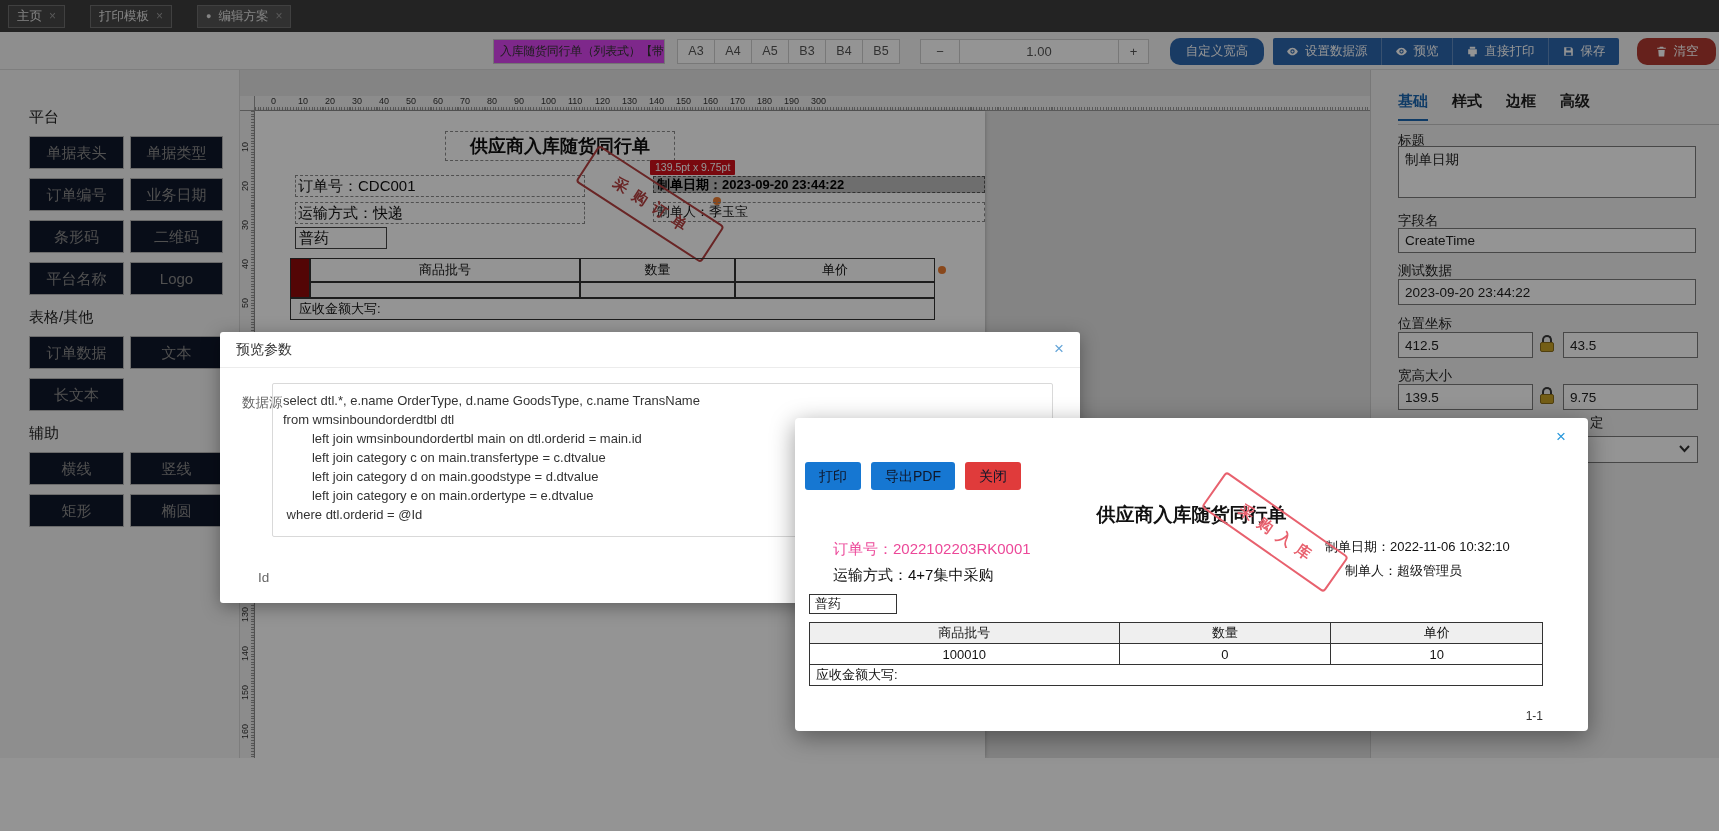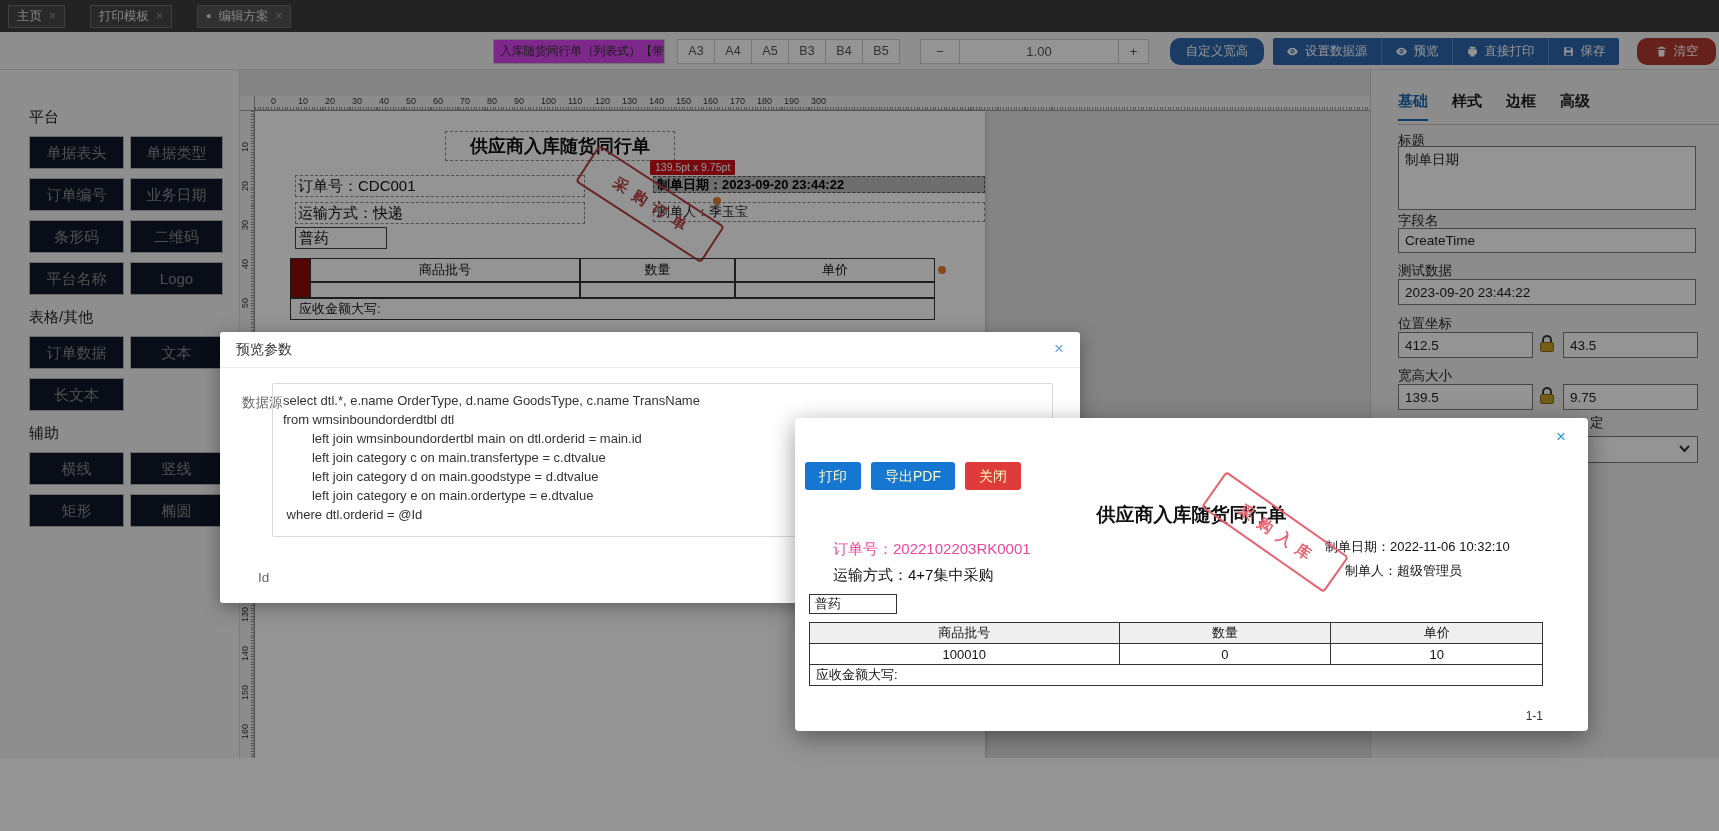--- a/index.html
+++ b/index.html
@@ -91,21 +91,21 @@
 
   
   .panel{position:absolute;left:1370px;top:70px;width:349px;height:688px;background:#f2f2f2;
          border-left:1px solid #cfcfcf;z-index:1;}
   .p-tabs{position:absolute;left:27px;top:22px;display:flex;gap:24px;font-size:15px;font-weight:bold;color:#1d1d1d;}
   .p-tab.active{color:#1a66b0;padding-bottom:8px;border-bottom:2px solid #1a66b0;}
   .p-divider{position:absolute;left:27px;top:54px;width:322px;height:1px;background:#c4c4c4;}
   .p-label{position:absolute;font-size:13.5px;color:#1d1d1d;}
   .p-input{position:absolute;height:26px;border:1px solid #7a7a7a;background:#fff;font-size:13.5px;
            color:#222;padding:0 6px;font-family:inherit;}
-  .p-textarea{position:absolute;left:27px;top:76px;width:298px;height:64px;border:1px solid #7a7a7a;
+  .p-textarea{position:absolute;left:27px;top:76px;width:298px;height:52px;border:1px solid #7a7a7a;
               background:#fff;font-size:13.5px;color:#222;padding:4px 6px;resize:none;font-family:inherit;}
   .lock{position:absolute;width:14px;height:18px;}
   .lock .shackle{width:10px;height:8px;border:2px solid #3a3a3a;border-bottom:none;
                  border-radius:5px 5px 0 0;margin-left:2px;}
   .lock .body{width:14px;height:10px;background:#c9a227;border:1px solid #8a6d1a;border-radius:2px;margin-top:-1px;}
   .p-select{position:absolute;left:27px;top:366px;width:300px;height:27px;border:1px solid #7a7a7a;
             background:#fff;}
   .p-select svg{position:absolute;right:7px;top:8px;}
   .p-partial{position:absolute;left:219px;top:344px;font-size:13.5px;color:#1d1d1d;}
 
@@ -119,21 +119,21 @@
   .m1-label{position:absolute;font-size:13.5px;color:#666;}
   .sqlbox{position:absolute;left:52px;top:51px;width:781px;height:154px;border:1px solid #d9d9d9;
           border-radius:2px;padding:7px 10px;overflow:hidden;}
   .sql-line{font-size:13px;line-height:19px;color:#333;white-space:pre;}
   .id-input{position:absolute;left:52px;top:226px;width:781px;height:32px;border:1px solid #d9d9d9;
             border-radius:2px;font-size:13.5px;color:#333;padding:0 10px;font-family:inherit;}
   .modal2{position:absolute;left:795px;top:418px;width:793px;height:313px;background:#fff;border-radius:4px;
           box-shadow:0 6px 24px rgba(0,0,0,0.4);z-index:40;}
   .m2-close{position:absolute;right:22px;top:10px;color:#2898dc;font-size:17px;line-height:17px;}
   .m2-buttons{position:absolute;left:10px;top:44px;display:flex;gap:10px;}
-  .m2-btn{height:28px;line-height:28px;padding:0 14px;border-radius:3px;color:#fef9c3;font-size:14px;}
+  .m2-btn{height:28px;line-height:28px;padding:0 14px;border-radius:3px;color:#0f172a;font-size:14px;}
   .m2-btn.blue{background:#1677d2;}
   .m2-btn.red{background:#e03b3b;}
   .m2-title{position:absolute;left:0;top:84px;width:100%;text-align:center;font-size:19px;font-weight:bold;color:#111;}
   .m2-order{position:absolute;left:38px;top:122px;font-size:15px;color:#ec4899;text-align:center;}
   .m2-transport{position:absolute;left:38px;top:148px;font-size:15px;color:#111;}
   .m2-date{position:absolute;left:530px;top:120px;font-size:13px;color:#111;}
   .m2-maker{position:absolute;left:530px;top:144px;font-size:13px;color:#111;margin-left:20px;}
   .m2-goods{position:absolute;left:14px;top:176px;width:88px;height:20px;border:1px solid #333;
             font-size:13px;line-height:18px;padding-left:5px;color:#111;}
   .stamp2{position:absolute;left:405px;top:92px;width:150px;height:44px;border:2px solid #e8616e;

